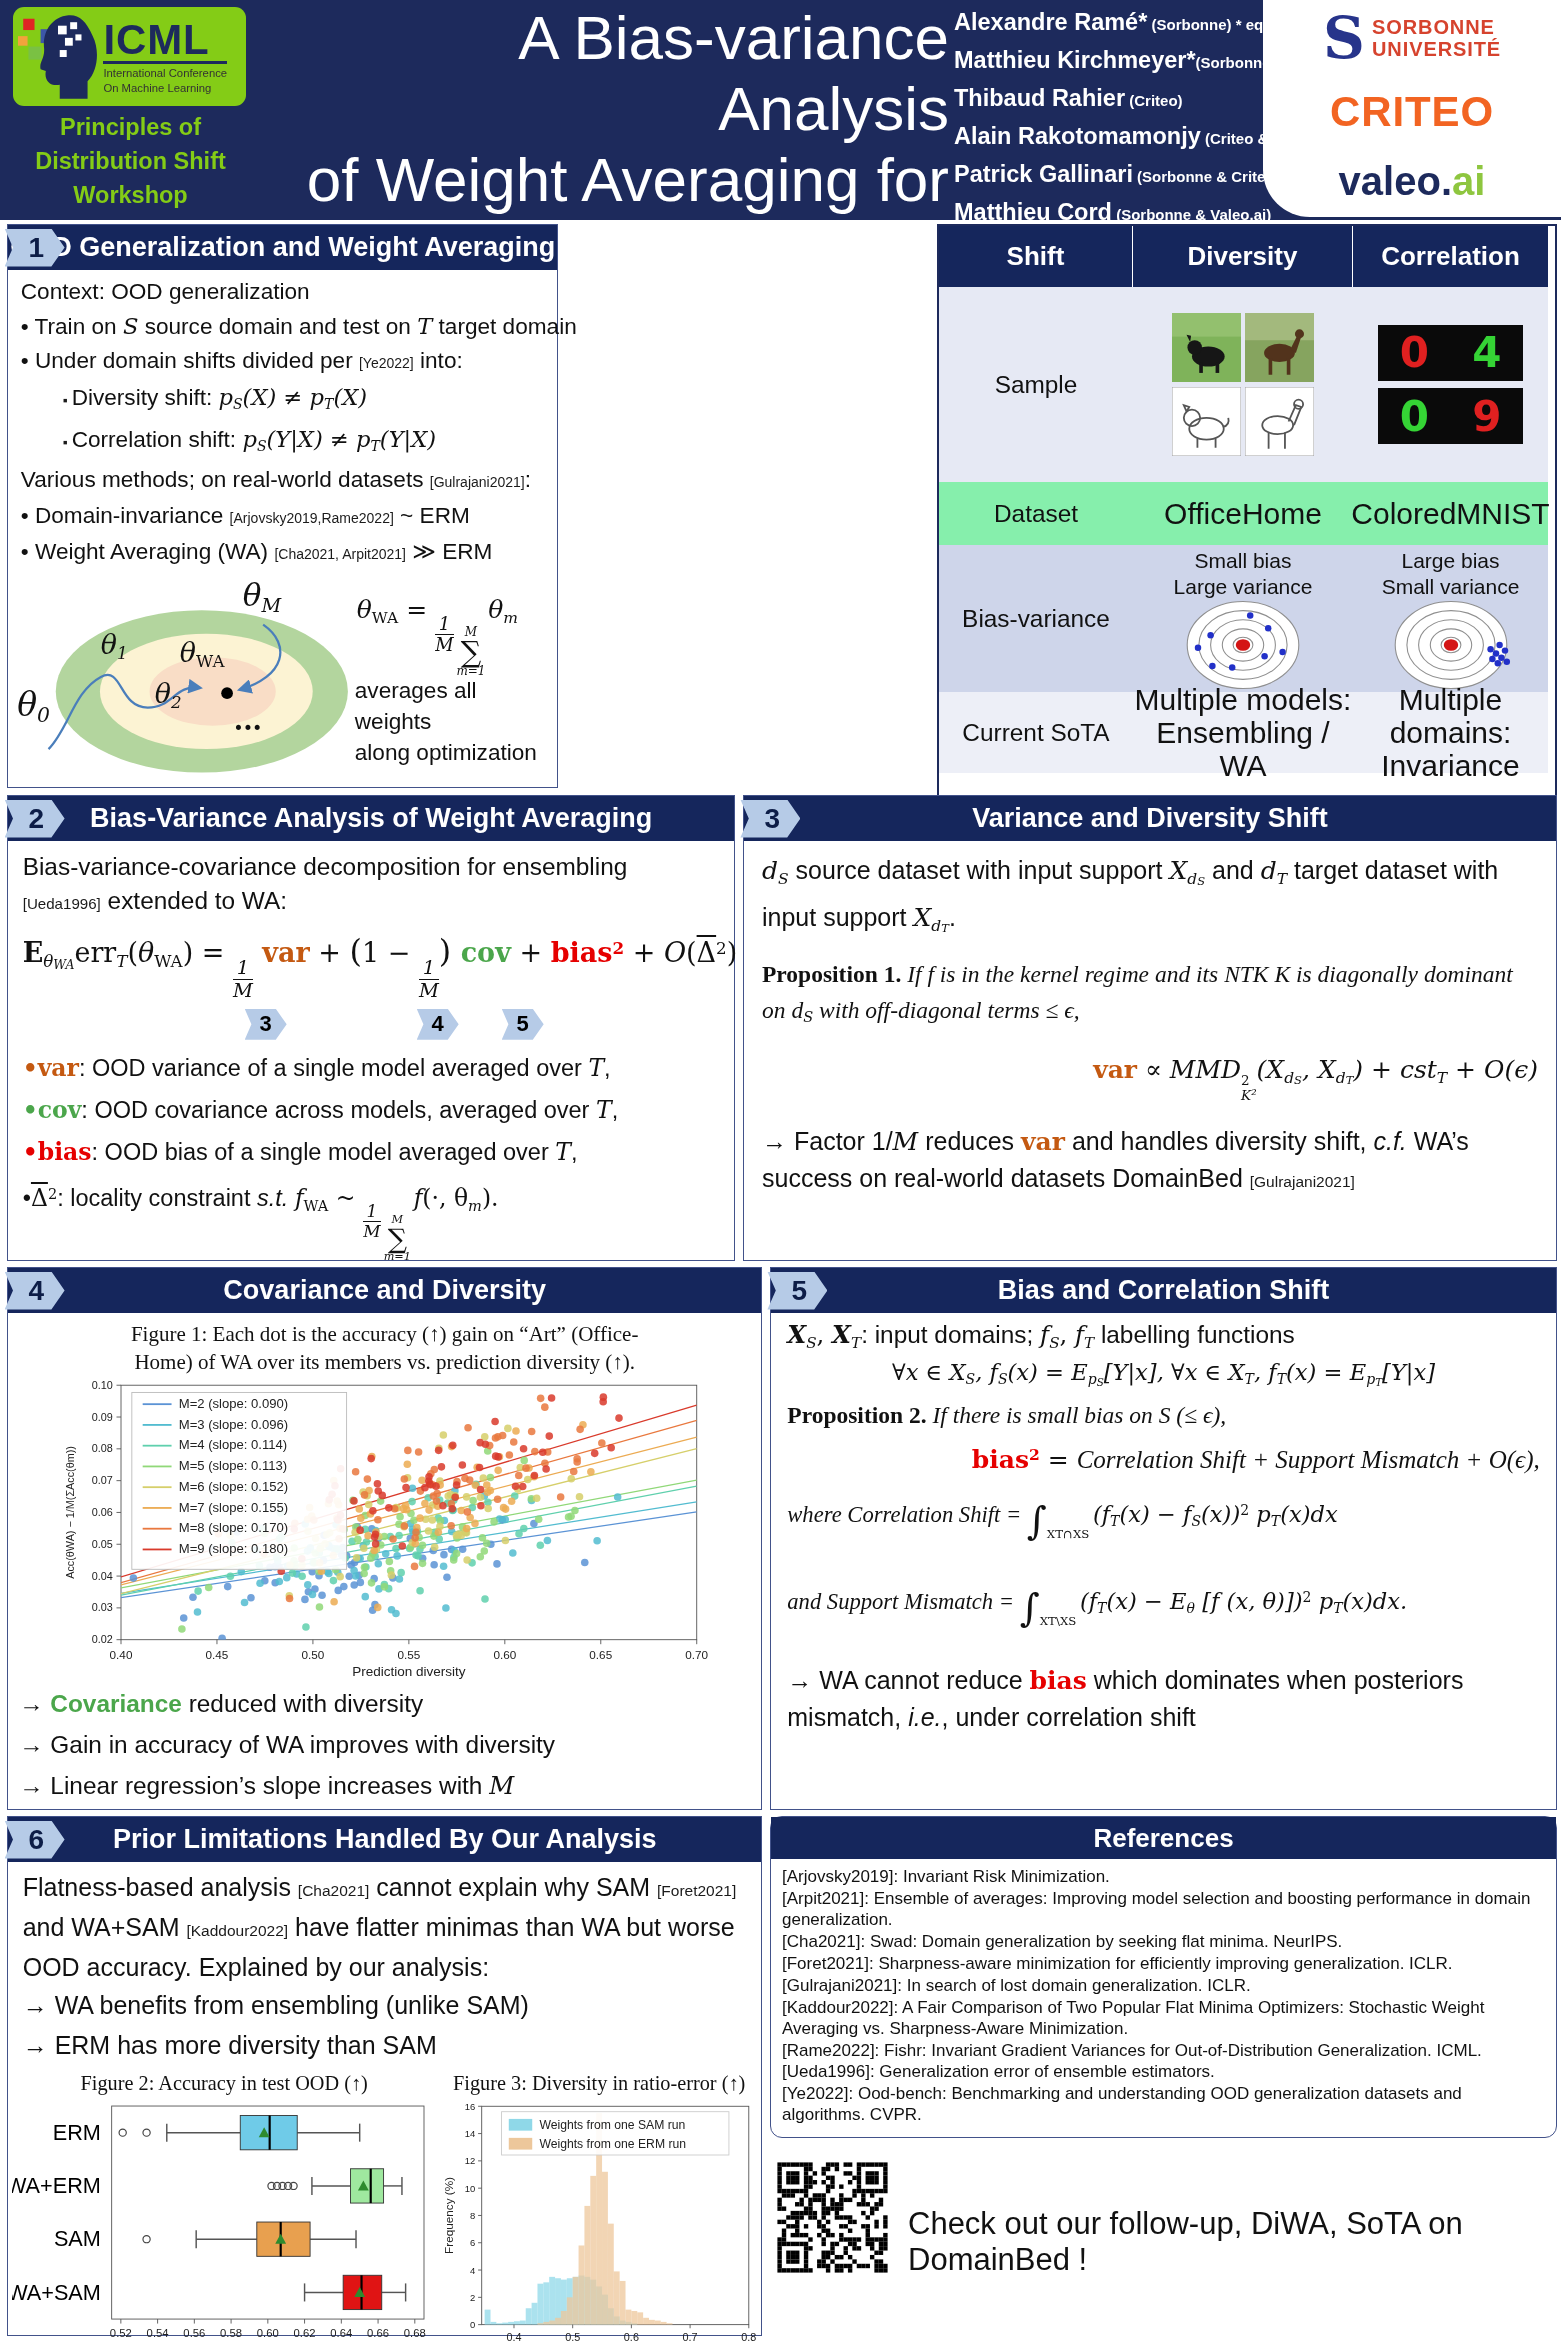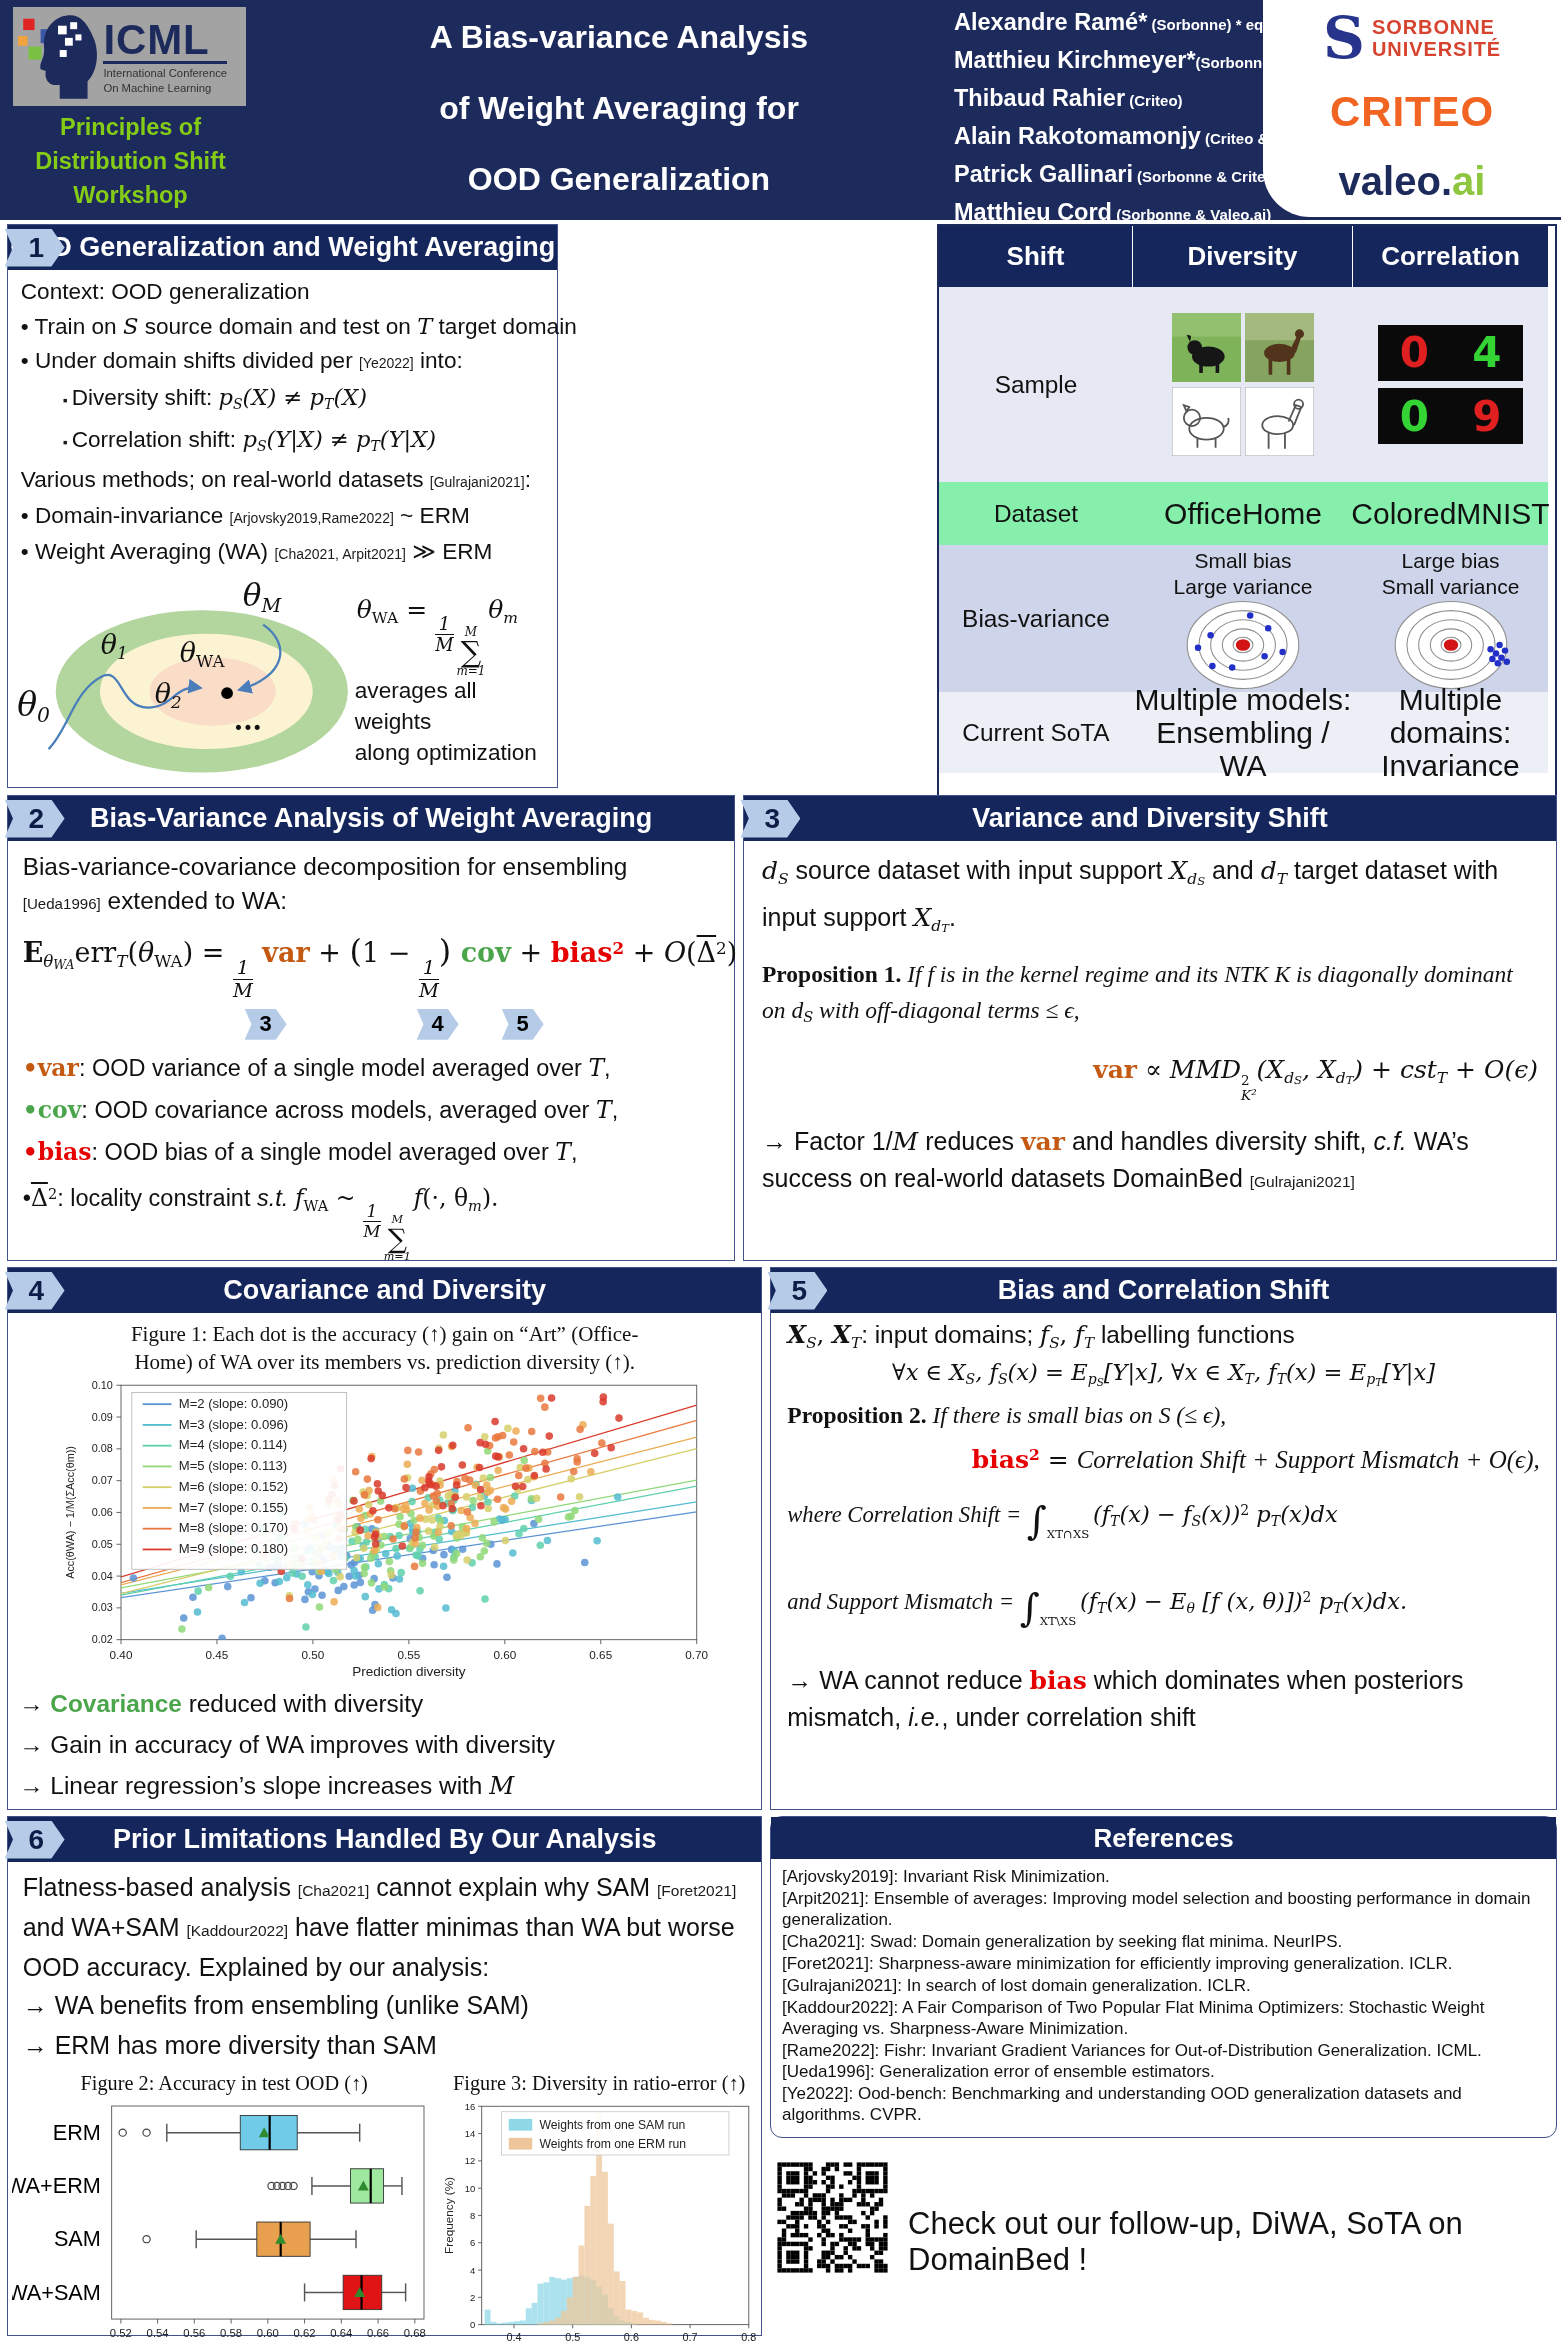--- a/index.html
+++ b/index.html
@@ -1,28 +1,28 @@
 <!DOCTYPE html>
 <html style="font-size:14.5px"><head>
 <meta charset="utf-8">
 <style>
   html,body{margin:0;padding:0;}
   body{width:1561px;height:2342px;position:relative;background:#fff;
        font-family:"Liberation Sans",sans-serif;color:#111;overflow:hidden;}
   
   #header{position:absolute;left:0;top:0;width:1561px;height:220px;background:#1d2a5c;}
-  #icml-box{position:absolute;left:12.6px;top:7.2px;width:233px;height:99px;background:#a3a3a3;border-radius:0;
+  #icml-box{position:absolute;left:12.6px;top:7.2px;width:233px;height:99px;background:#84cc16;border-radius:11px;
             display:flex;align-items:center;gap:5.4px;padding:3.6px 5.4px;box-sizing:border-box;}
   .icml-txt{display:flex;flex-direction:column;}
   .icml-word{font-size:42px;font-weight:bold;color:#1d2a5c;line-height:43px;border-bottom:3.6px solid #1d2a5c;letter-spacing:0.9px;}
   .icml-sub{font-size:11.3px;color:#333;line-height:12.6px;margin-top:2.7px;}
   #workshop{position:absolute;left:5px;top:110px;width:251px;color:#84cc16;font-weight:bold;font-size:23.5px;
             line-height:34px;text-align:center;}
-  #title{position:absolute;left:289px;top:1.8px;width:660px;color:#fff;font-weight:bold;font-size:32px;
-         line-height:71px;text-align:center;}
+  #title{position:absolute;left:289px;top:1.8px;width:660px;color:#fff;font-weight:normal;font-size:62px;
+         line-height:71px;text-align:right;}
   #authors{position:absolute;left:954px;top:5.4px;width:307px;color:#fff;}
   .au{line-height:35px;white-space:nowrap;}
   .an{font-weight:bold;font-size:23.5px;}
   .aa{font-size:15px;font-weight:bold;}
   #logo-box{position:absolute;left:1263px;top:0;width:298px;height:217px;background:#fff;
             border-bottom-left-radius:47px;display:flex;flex-direction:column;align-items:center;
             justify-content:space-between;padding:11px 5.4px 12.6px;box-sizing:border-box;}
   .sorb{display:flex;align-items:center;gap:7.2px;}
   .sorb-s{font-family:"DejaVu Serif",serif;font-size:58px;font-weight:bold;color:#27348b;line-height:54px;}
   .sorb-t{color:#d6432e;font-weight:bold;font-size:20px;line-height:22px;letter-spacing:0.9px;}

